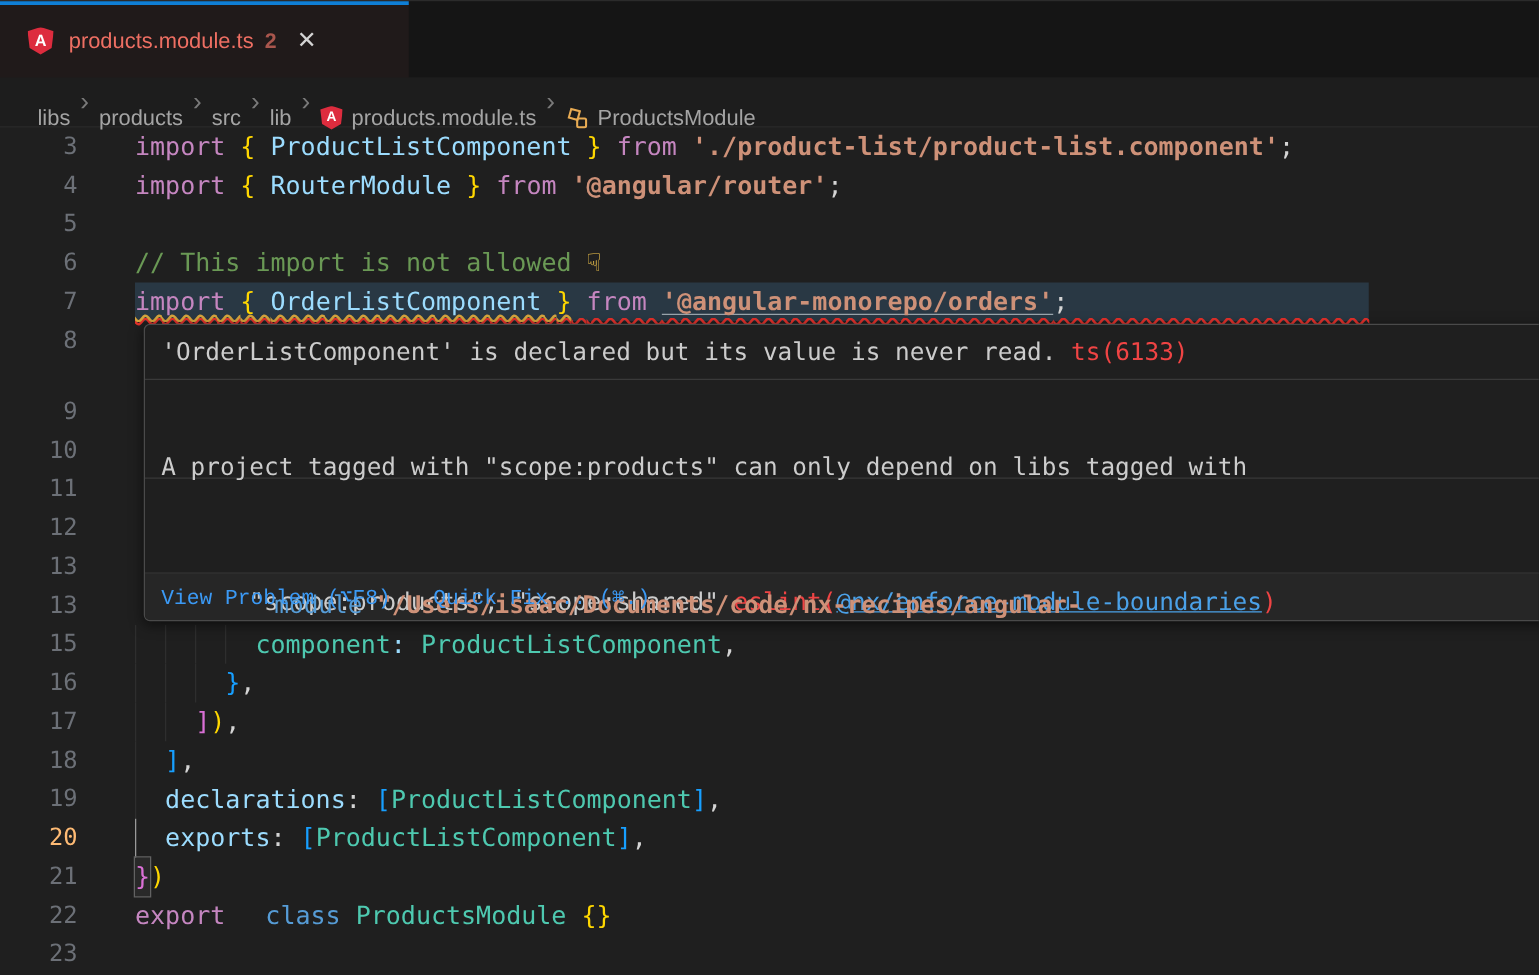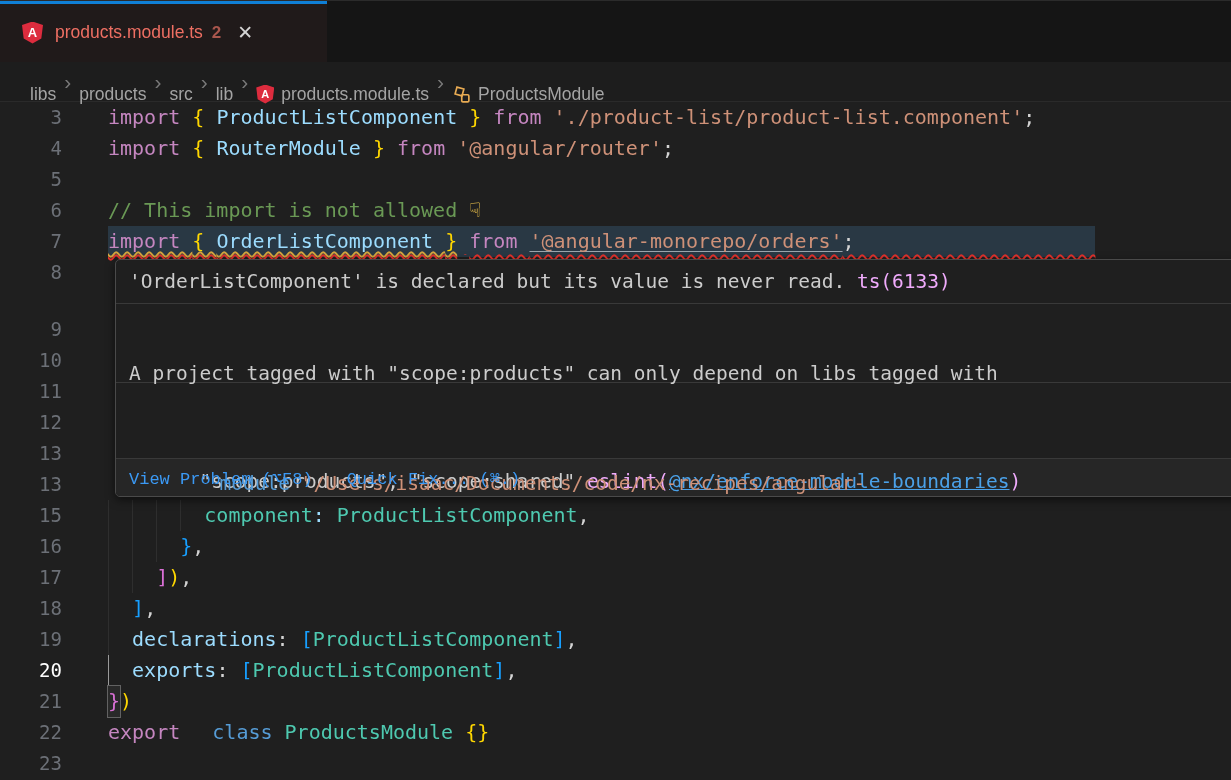--- a/index.html
+++ b/index.html
@@ -22,35 +22,35 @@
                  border-bottom:1px solid #2a2a2a; display:flex; align-items:center; padding-left:30px;
                  color:#a4a4a4; font-size:17.5px; }
   .bc-sep { color:#7a7a7a; font-size:21px; margin:0 8px; line-height:1; }
   .bc-item { display:flex; align-items:center; gap:7px;margin-top:25px; }
   .bc-item .ng-icon { width:18px; height:19px; font-size:11px; }
 
   
   .editor { position:absolute; top:102px; left:0; width:1231px; bottom:0; font-family:"DejaVu Sans Mono","Liberation Mono",monospace; font-size:20px; }
   .row { height:31px; line-height:31px; display:flex; white-space:pre; }
   .lnum { width:62px; flex:none; text-align:right; color:#6c7077; font-size:19px; }
-  .lnum.active { color:#ffffff; }
+  .lnum.active { color:#fdba74; }
   .code { margin-left:46px; display:flex; white-space:pre; }
   .guide { width:2ch; flex:none; border-left:1px solid #2e2e2e; }
   .guide.bright { border-left-color:#9a9a9a; }
   .hover-gap { height:26px; }
 
   .tk-kw  { color:#C586C0; }
   .tk-kw2 { color:#569CD6;padding-left:20px; }
   .tk-b1  { color:#FFD700; }
   .tk-b2  { color:#DA70D6; }
   .tk-b3  { color:#179FFF; }
   .tk-cmp { color:#9CDCFE; }
   .tk-prop{ color:#9CDCFE; }
   .tk-cls { color:#4EC9B0; }
-  .tk-str { color:#CE9178; }
+  .tk-str { color:#CE9178;font-weight:bold; }
   .tk-com { color:#6A9955; }
   .tk-pun { color:#D4D4D4; }
   .tk-emoji { color:#f5c84c; }
   .tk-match { outline:1px solid #626262; background:rgba(98,98,98,.15); }
 
   .g-stmt-err { background:rgba(58,96,128,.38); text-decoration:underline wavy #e5312b 2px;
                 text-underline-offset:6px; text-decoration-skip-ink:none; }
   .g-warn-seg { text-decoration:underline wavy #d7a53d 2px; text-underline-offset:3px; text-decoration-skip-ink:none; }
   .g-link-under { text-decoration:underline solid #9aa5ad 1px; text-underline-offset:3px; }
 
@@ -58,21 +58,21 @@
 
   
   .hover { position:absolute; left:115px; top:259px; width:1216px; height:238px; background:#1f1f1f;
            border:1px solid #4a4a4a; border-radius:5px; box-shadow:0 3px 10px rgba(0,0,0,.55); z-index:5;
            font-family:"DejaVu Sans Mono","Liberation Mono",monospace; font-size:19.5px; color:#cccccc; overflow:hidden; }
   .hv-sec { border-bottom:1px solid #393939; padding-left:13px; white-space:pre; }
   .hv-s1 { height:44px; display:flex; align-items:center; }
   .hv-s2 { height:79px; padding-top:8px; }
   .hv-s3 { height:76px; padding-top:8px; }
   .hv-line { line-height:31px; }
-  .hv-src { color:#f0abfc;text-align:center; }
+  .hv-src { color:#ef4444;text-align:center; }
   .hv-link { color:#4ba1e8; text-decoration:underline; cursor:pointer; }
   .hv-actions { height:38px; border-bottom:none; background:#262626; display:flex; align-items:center; gap:34px;
                 font-family:Liberation Mono, monospace; font-size:17px; }
   .hv-actions a { color:#3b99f4; cursor:pointer; text-decoration:none; }
 
   .sym-class-icon { flex:none; }
 </style>
 </head>
 <body>
 

